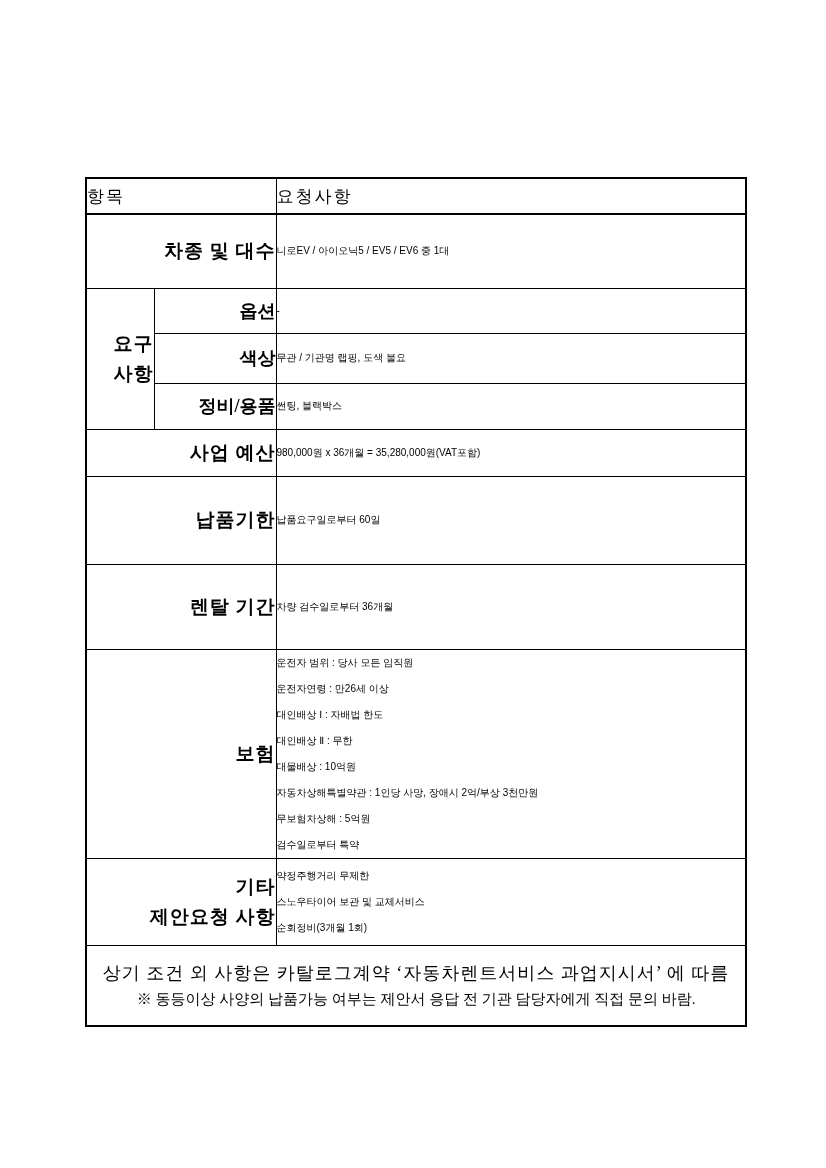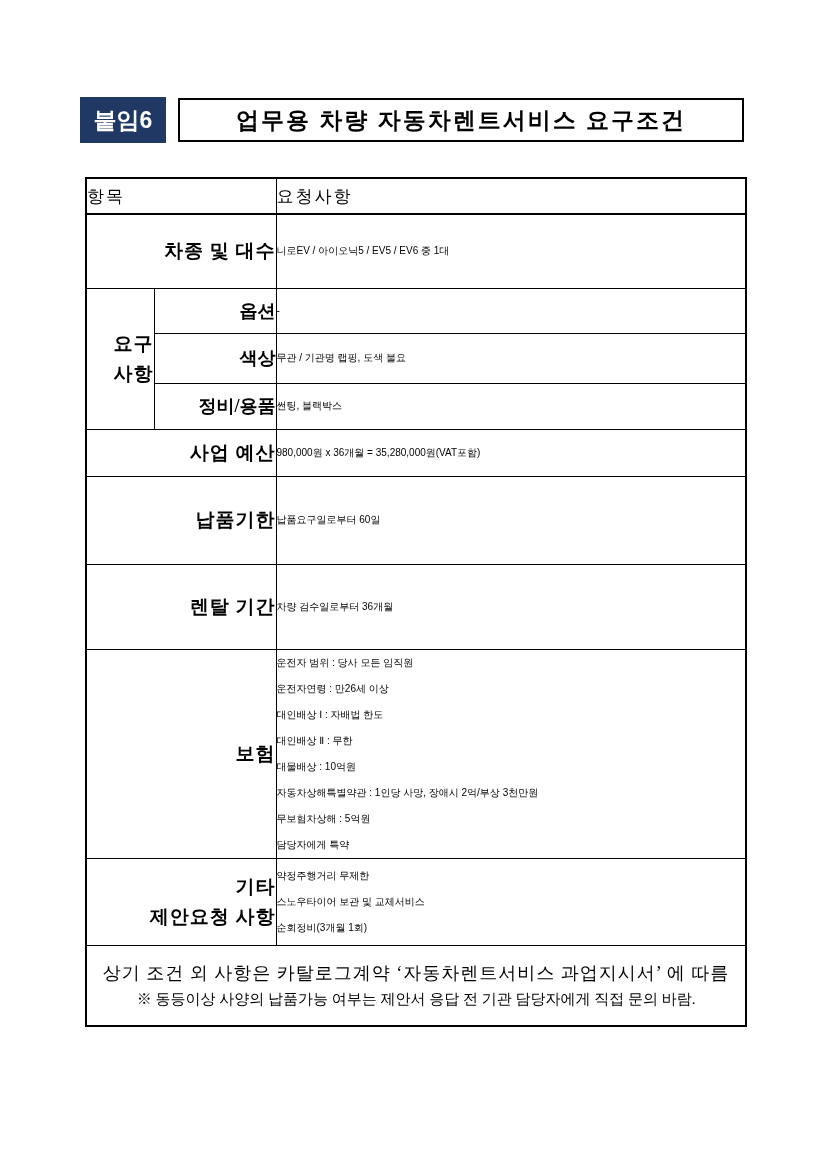--- a/index.html
+++ b/index.html
@@ -85,27 +85,21 @@
 
   td.footnote-cell { text-align: center; padding: 6px 10px; }
   .fn-line1 { font-size: 18px; letter-spacing: 1px; line-height: 28px; }
   .fn-line2 { font-size: 15px; line-height: 24px; }
 </style>
 </head>
 <body>
 
 <div class="page">
 
-  <div class="badge" style="background: rgb(31, 56, 100);">
-    <span>붙임6</span>
-  </div>
 
-  <div class="title-box">
-    <span>업무용 차량 자동차렌트서비스 요구조건</span>
-  </div>
 
   <table class="doc-table">
     <colgroup>
       <col style="width:68px">
       <col style="width:122px">
       <col style="width:470px">
     </colgroup>
 
     <tbody>
         <tr class="header-row" style="height:36px">
@@ -155,21 +149,21 @@
     <tr style="height:207px">
       <td colspan="2" class="label-cell">보험</td>
       <td class="value-cell">
         <div class="line">운전자 범위 : 당사 모든 임직원</div>
         <div class="line">운전자연령 : 만26세 이상</div>
         <div class="line">대인배상 Ⅰ : 자배법 한도</div>
         <div class="line">대인배상 Ⅱ : 무한</div>
         <div class="line">대물배상 : 10억원</div>
         <div class="line">자동차상해특별약관 : 1인당 사망, 장애시 2억/부상 3천만원</div>
         <div class="line">무보험차상해 : 5억원</div>
-        <div class="line">담당자에게 특약</div>
+        <div class="line">검수일로부터 특약</div>
       </td>
     </tr>
 
     <tr style="height:87px">
       <td colspan="2" class="label-cell">
         <div>기타</div>
         <div>제안요청 사항</div>
       </td>
       <td class="value-cell">
         <div class="line">약정주행거리 무제한</div>

